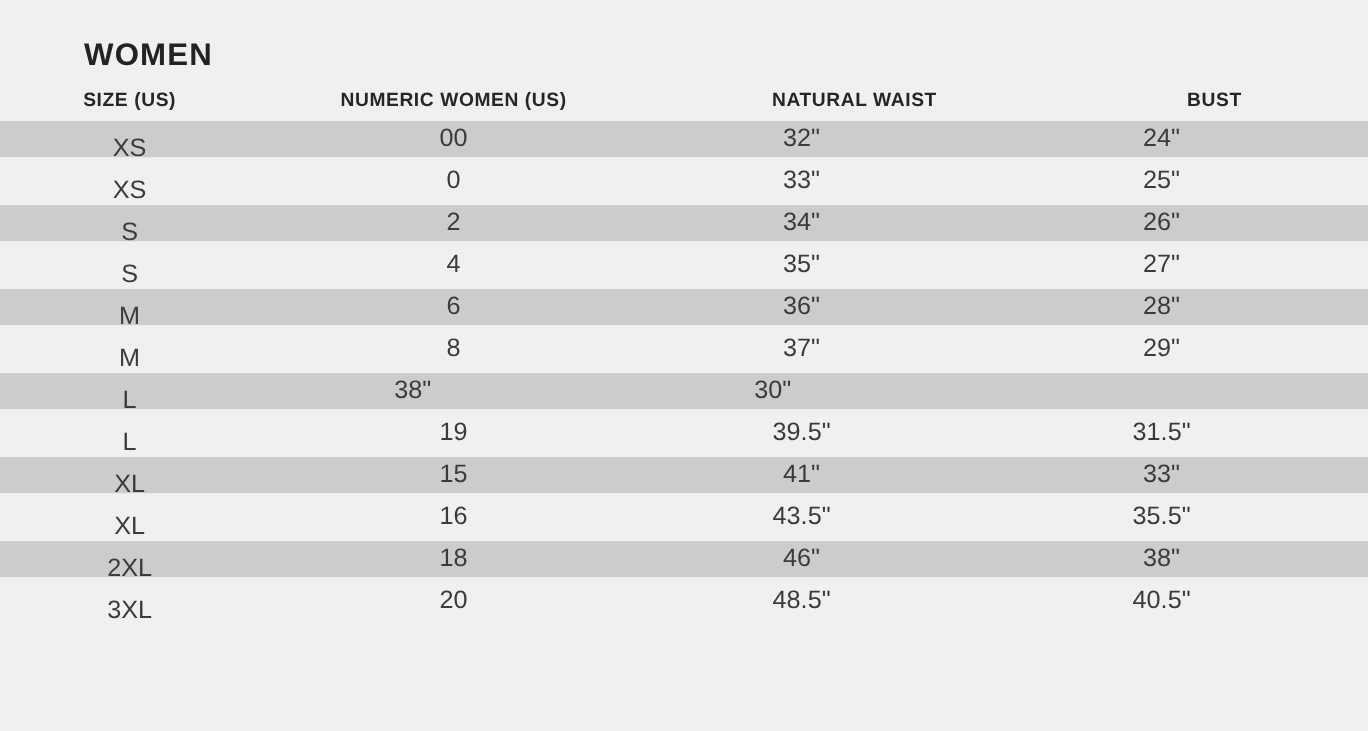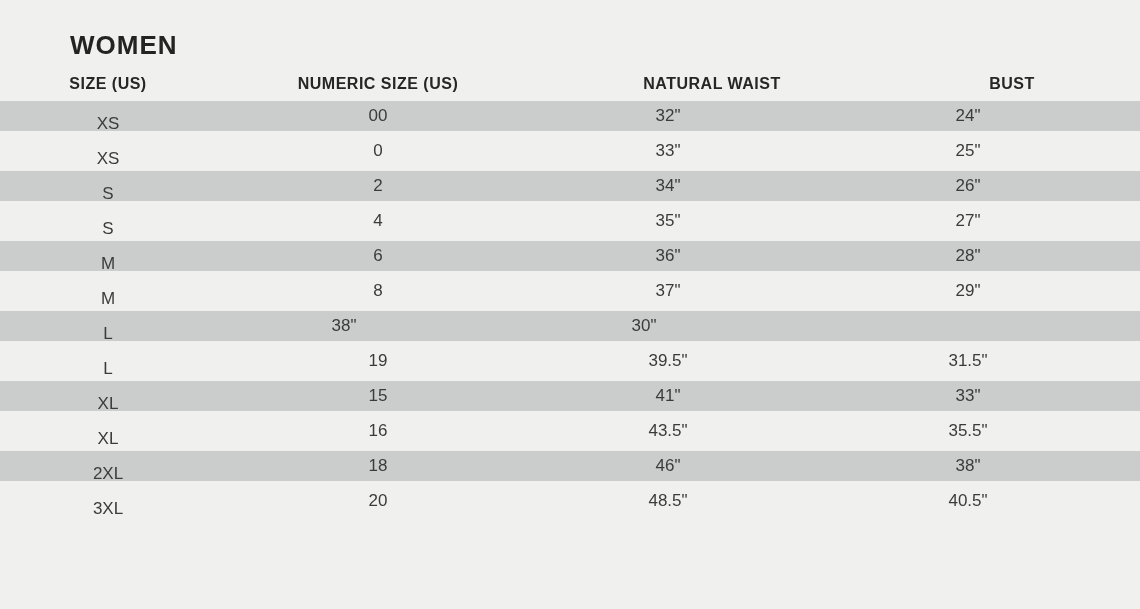--- a/index.html
+++ b/index.html
@@ -49,21 +49,21 @@
   }
   .row.gray {
     height: 30px;
     background: #cbcdcc;
   }
   .row.light {
     height: 40px;
     background: transparent;
   }
   .cell {
-    font-size: 17px;
+    font-size: 21px;
     color: #3b3b3b;
     text-align: center;
   }
   
   .c0 { width: 216px; margin-top: 15px; }
   .c1 { width: 324px; }
   .c2 { width: 256px; }
   .c3 { width: 344px; }
   .note {
     margin: 17px 0 0 70px;
@@ -75,21 +75,21 @@
 </style>
 </head>
 <body>
 
 <div class="page">
   <h1 class="title">WOMEN</h1>
 
   <div class="table">
     <div class="header-row" id="header-row">
         <div class="hcell c0">SIZE (US)</div>
-        <div class="hcell c1">NUMERIC SIZE (US)</div>
+        <div class="hcell c1">NUMERIC WOMEN (US)</div>
         <div class="hcell c3">NATURAL WAIST</div>
         <div class="hcell c2">BUST</div>
       </div>
     <div id="rows">
         <div class="row gray">
           <div class="cell c0">XS</div>
           <div class="cell c1">00</div>
           <div class="cell c2">32"</div>
           <div class="cell c3">24"</div>
         </div>

